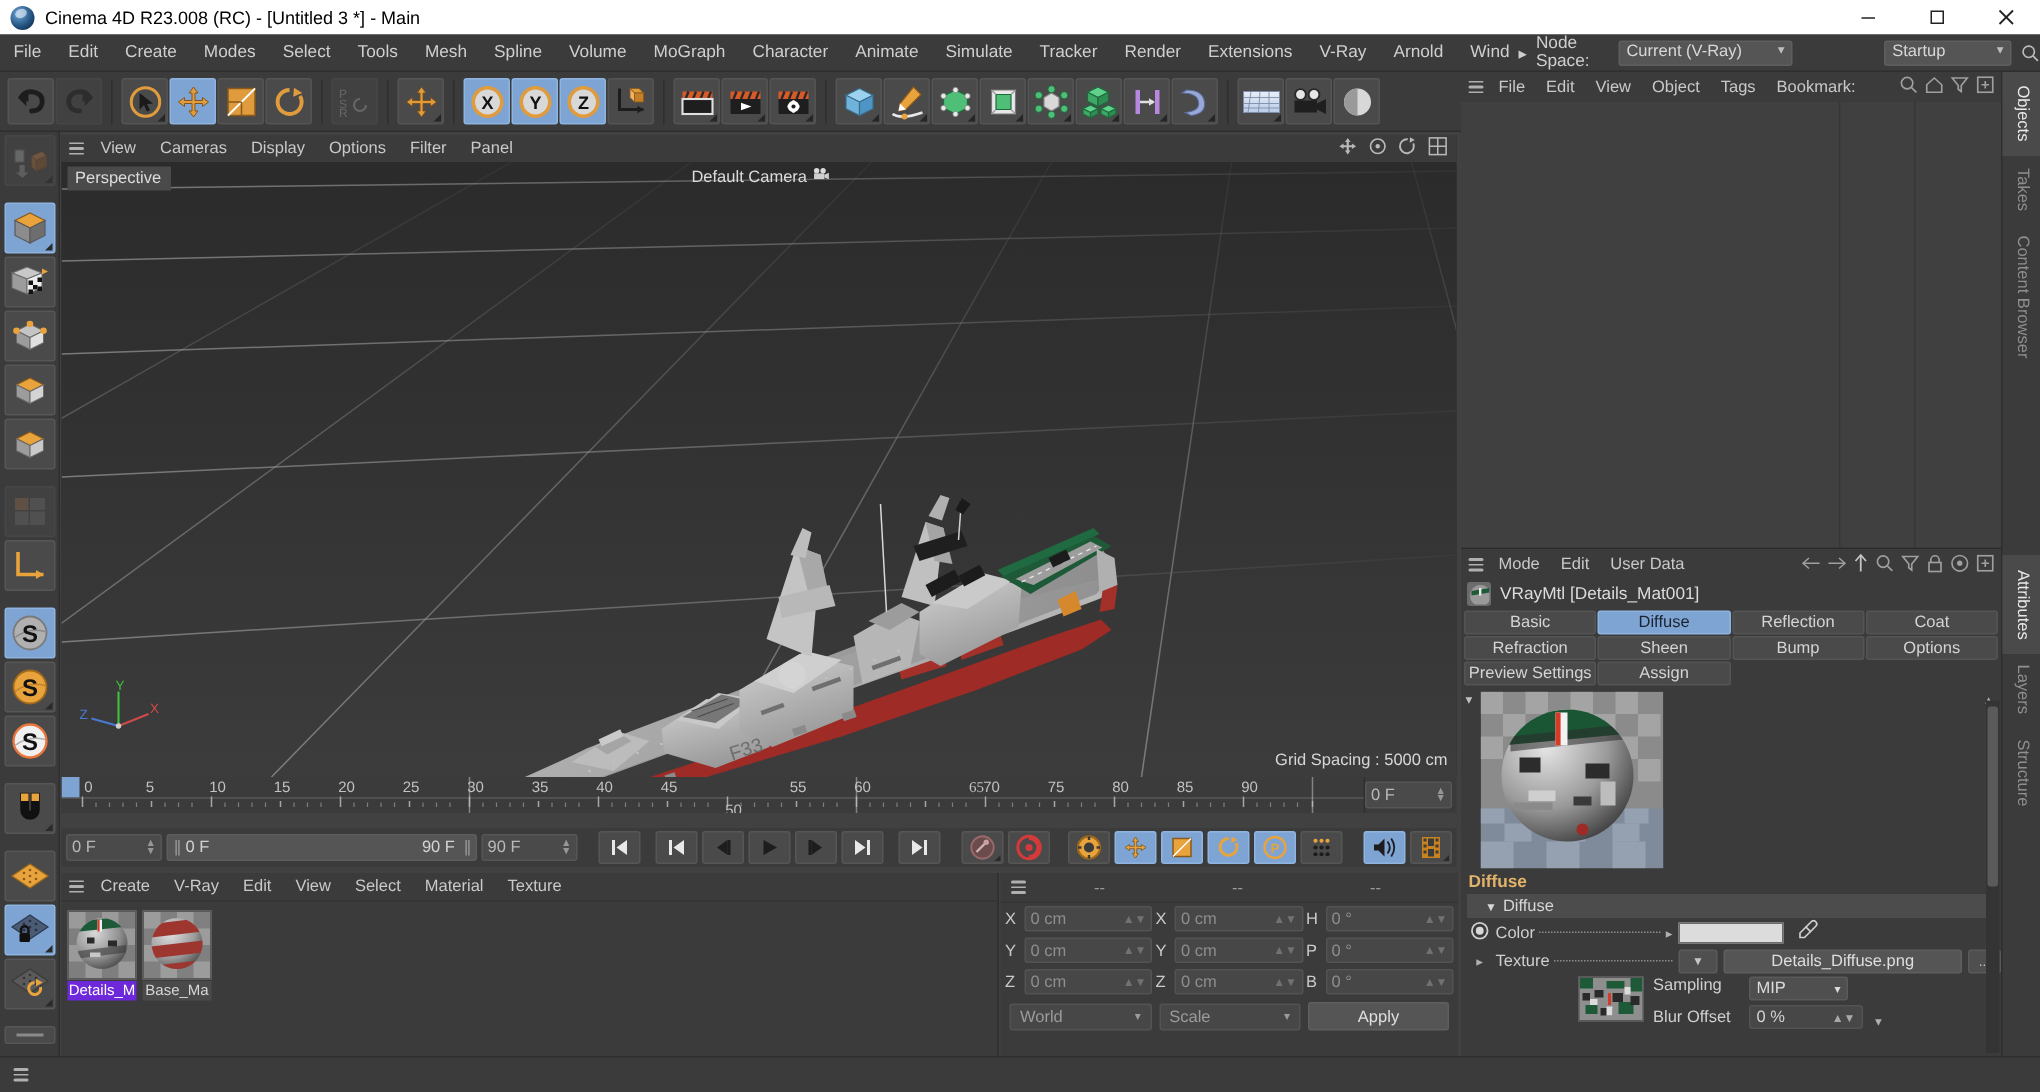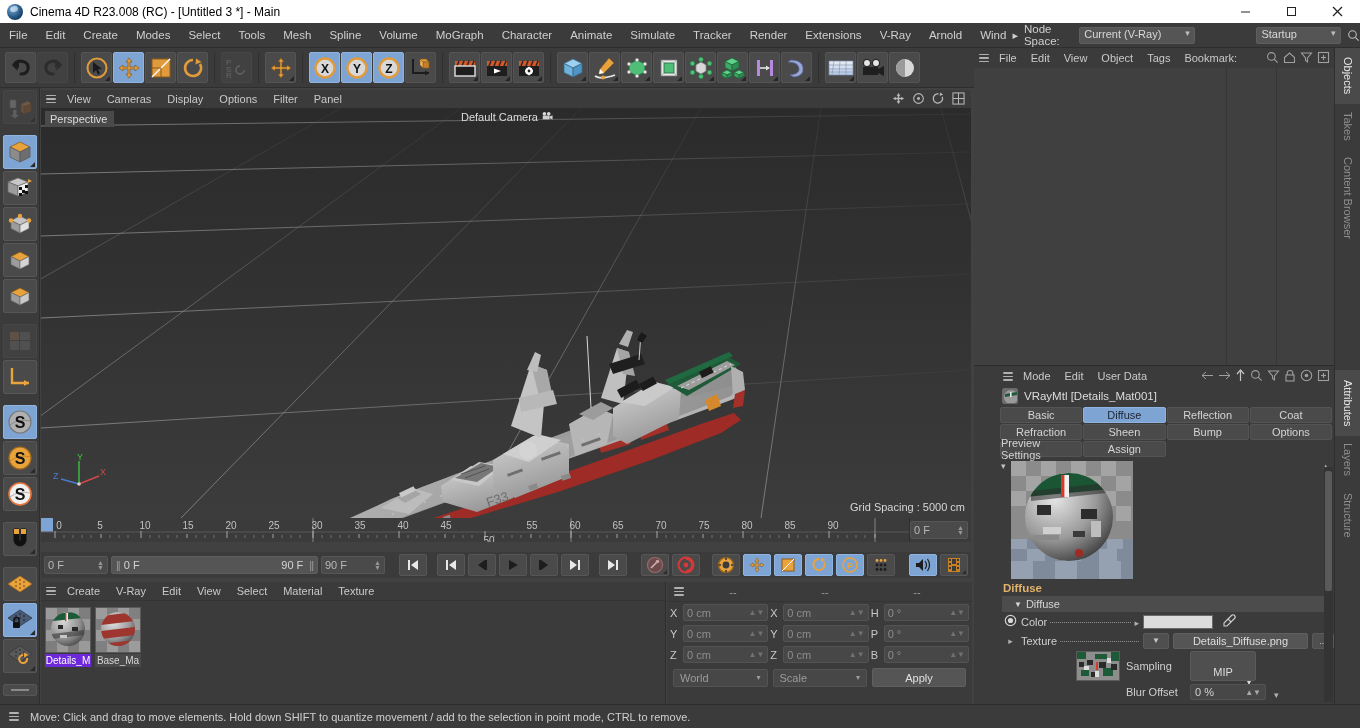--- a/index.html
+++ b/index.html
@@ -199,21 +199,21 @@
   .om-menubar{height:20px;display:flex;align-items:center;padding-left:2px;}
   .om-menubar .mi{padding:0 7px;line-height:20px;font-size:11px;color:#c9c9c9;}
   .om-icons{margin-left:auto;display:flex;align-items:center;gap:4px;padding-right:4px;}
   .om-tree{position:absolute;left:0;right:0;top:20px;bottom:0;background:#404040;}
   .om-row{height:17px;display:flex;align-items:center;padding-left:3px;gap:3px;font-size:11px;color:#d6d6d6;}
   .om-col-div{position:absolute;top:0;bottom:0;width:1px;background:#363636;}
   .om-greenbox{width:11px;height:11px;background:#2ddc9a;border:1px solid #1fa877;}
   .om-dots{display:flex;flex-direction:column;gap:2px;}
   .om-dots i{width:2px;height:2px;background:#9c9c9c;border-radius:50%;display:block;}
 
-  .am{position:absolute;left:0;right:0;top:319px;bottom:0;background:#3b3b3b;margin-left:24px;}
+  .am{position:absolute;left:0;right:0;top:319px;bottom:0;background:#3b3b3b;}
   .am-menubar{height:19px;display:flex;align-items:center;padding-left:2px;}
   .am-menubar .mi{padding:0 7px;line-height:19px;font-size:11px;color:#c9c9c9;}
   .am-icons{margin-left:auto;display:flex;align-items:center;gap:4px;padding-right:4px;}
   .am-title{height:20px;display:flex;align-items:center;gap:6px;padding-left:4px;font-size:11.5px;color:#dcdcdc;}
   .am-titleicon{
     width:16px;height:16px;border:1px solid #6a6a6a;border-radius:2px;overflow:hidden;flex:none;
     background:#6d6d6d;
   }
   .am-tabs{display:flex;flex-direction:column;gap:1px;padding:1px 2px 0 2px;}
   .am-tabrow{display:flex;gap:1px;}
@@ -243,21 +243,21 @@
     width:22px;height:16px;background:#4f4f4f;border:1px solid #5a5a5a;border-radius:2px;
     display:flex;align-items:center;justify-content:center;font-size:9px;color:#c6c6c6;
   }
   .dropsm{
     width:26px;height:16px;background:#4f4f4f;border:1px solid #5a5a5a;border-radius:2px;
     display:flex;align-items:center;justify-content:center;font-size:8px;color:#c6c6c6;
   }
   .texthumb{width:44px;height:30px;border:1px solid #5a5a5a;overflow:hidden;position:relative;background:#777;}
   .selsm{
     width:66px;height:16px;background:#4f4f4f;border:1px solid #5a5a5a;border-radius:2px;
-    display:flex;align-items:center;padding:14px 4px;font-size:11px;color:#dcdcdc;flex-direction:column;
+    display:flex;align-items:center;padding:0 4px;font-size:11px;color:#dcdcdc;
   }
   .selsm .chev{margin-left:auto;font-size:8px;}
   .numsm{
     width:76px;height:16px;background:#474747;border:1px solid #535353;border-radius:2px;
     display:flex;align-items:center;padding:0 4px;font-size:11px;color:#d2d2d2;
   }
   .numsm .sp{margin-left:auto;font-size:8px;opacity:.7;}
 
   .am-scroll{position:absolute;right:1px;top:100px;bottom:2px;width:9px;background:#343434;}
   .am-scroll .thumbv{position:absolute;left:1px;right:1px;top:4px;height:120px;background:#5a5a5a;border-radius:2px;}
@@ -1080,21 +1080,21 @@
       <div class="tl-tick-lbl" style="left:147px;">15</div>
       <div class="tl-tick-lbl" style="left:190px;">20</div>
       <div class="tl-tick-lbl" style="left:233px;">25</div>
       <div class="tl-tick-lbl" style="left:276px;">30</div>
       <div class="tl-tick-lbl" style="left:319px;">35</div>
       <div class="tl-tick-lbl" style="left:362px;">40</div>
       <div class="tl-tick-lbl" style="left:405px;">45</div>
       <div class="tl-tick-lbl" style="left:448px;margin-top:15px;">50</div>
       <div class="tl-tick-lbl" style="left:491px;">55</div>
       <div class="tl-tick-lbl" style="left:534px;">60</div>
-      <div class="tl-tick-lbl" style="left:577px;">65</div>
+      <div class="tl-tick-lbl" style="left:610px;font-family:Liberation Serif, serif;">65</div>
       <div class="tl-tick-lbl" style="left:620px;">70</div>
       <div class="tl-tick-lbl" style="left:663px;">75</div>
       <div class="tl-tick-lbl" style="left:706px;">80</div>
       <div class="tl-tick-lbl" style="left:749px;">85</div>
       <div class="tl-tick-lbl" style="left:792px;">90</div>
     </div>
     <div class="tl-curfield">
       <div class="numfield" style="width:58px;">
         <span>0 F</span>
         <span class="sp">▲<br>▼</span>
@@ -1663,21 +1663,21 @@
               </g>
             <g fill="#dcdcdc">
                 <rect x="7" y="14" width="5" height="4"></rect>
                 <rect x="18" y="19" width="4" height="6"></rect>
                 <rect x="30" y="6" width="4" height="5"></rect>
               </g>
             <rect x="19" y="10" width="2" height="8" fill="#d83a2a"></rect>
           </svg>
         </span>
         <div style="display:flex;flex-direction:column;gap:3px;">
-          <div style="display:flex;align-items:center;gap:6px;">
+          <div style="display:flex;align-items:flex-start;gap:6px;">
             <span style="font-size:11px;color:#cfcfcf;width:58px;">Sampling</span>
             <span class="selsm">
               <span>MIP</span>
               <span class="chev">▾</span>
             </span>
           </div>
           <div style="display:flex;align-items:center;gap:6px;">
             <span style="font-size:11px;color:#cfcfcf;width:58px;">Blur Offset</span>
             <span class="numsm">
               <span>0 %</span>
@@ -1706,16 +1706,15 @@
       <div class="vtab" style="height:62px;">Structure</div>
     </div>
   </div>
 
   <div class="statusbar">
     <div class="hamb" style="height:24px;">
         <i></i>
         <i></i>
         <i></i>
       </div>
-    <span>Move: Click and drag to move elements. Hold down SHIFT to quantize movement / add to the selection in point mode, CTRL to remove.</span>
   </div>
 
 </div>
 
 </body></html>

